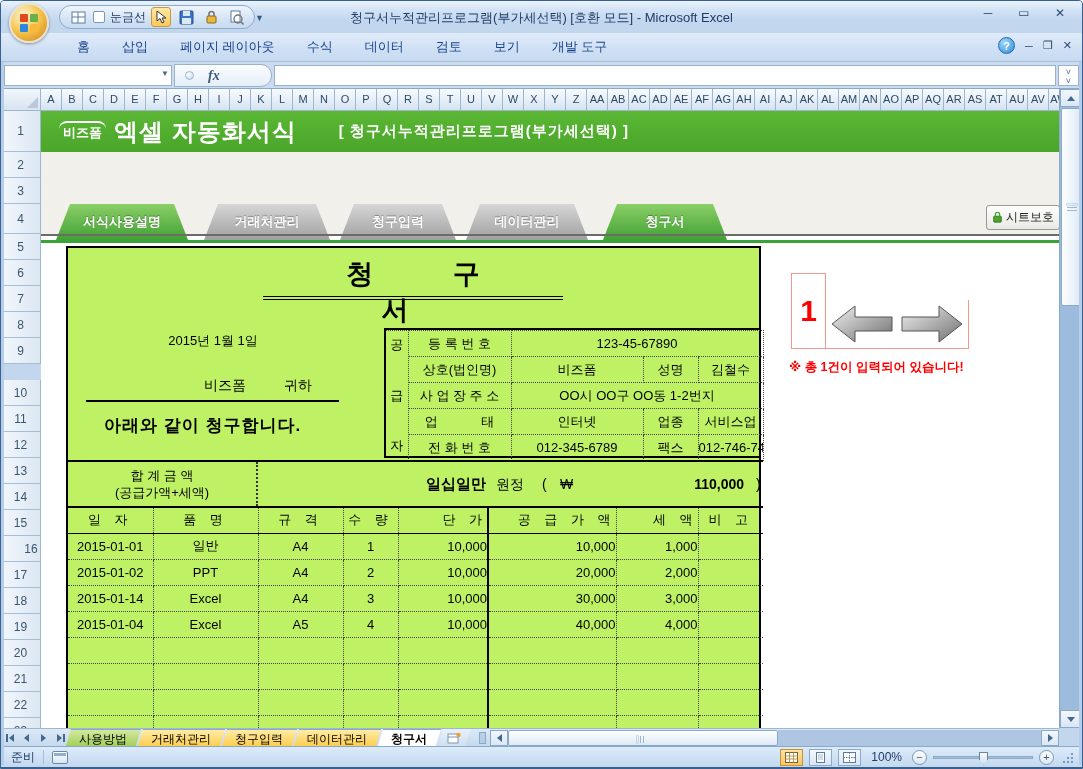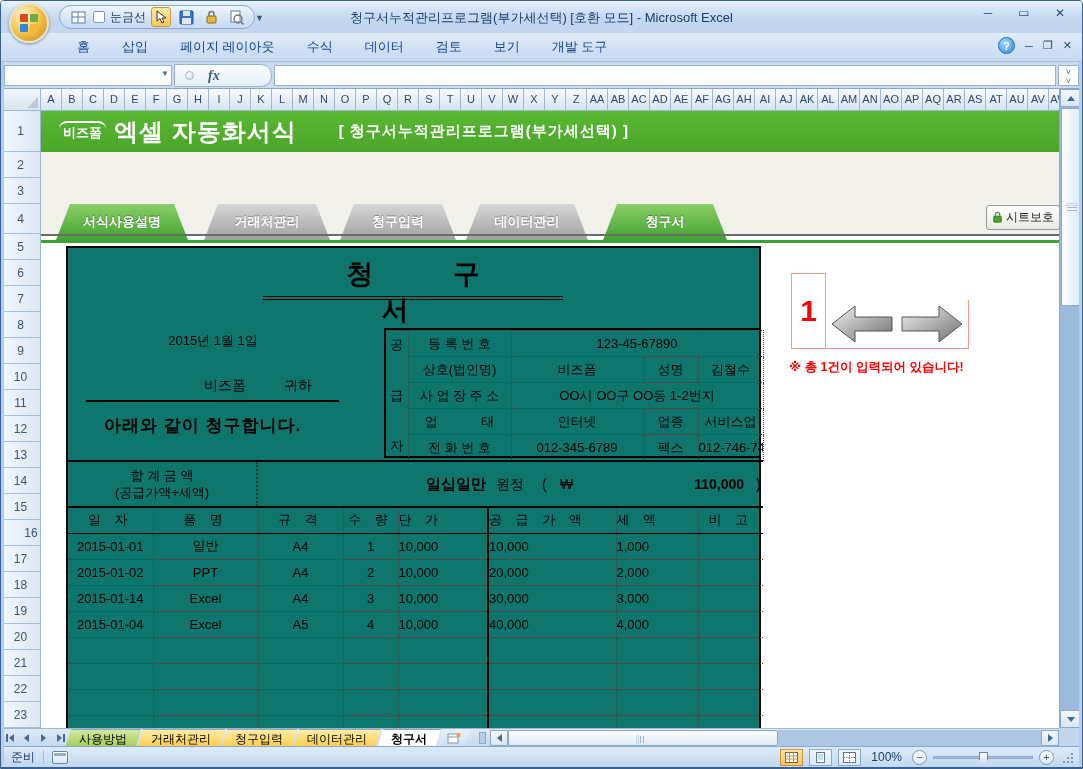--- a/index.html
+++ b/index.html
@@ -71,21 +71,21 @@
   .navtab { position:absolute; top:52px; height:36px; line-height:36px; text-align:center;
     font-size:13px; font-weight:bold; color:#fff; text-shadow:0 -1px 1px rgba(0,0,0,.35); cursor:pointer;
     clip-path:polygon(14px 0,calc(100% - 14px) 0,100% 100%,0 100%); }
   .navtab.green { background:linear-gradient(#8bcf67,#42a133); }
   .navtab.gray  { background:linear-gradient(#d6d6d6,#a0a0a0); }
   #sheet-protect { position:absolute; left:945px; top:53px; width:74px; height:25px;
     background:linear-gradient(#fefefe,#e9e9e4); border:1px solid #9a9a92; border-radius:3px;
     display:flex; align-items:center; justify-content:center; gap:3px; font-size:12px; color:#222; cursor:pointer; }
   #freeze-line { position:absolute; left:0; top:123px; width:100%; height:2px; background:#6b6b6b; }
   
-  #invoice { position:absolute; left:25px; top:135px; width:695px; height:482px; border:2px solid #000; border-bottom:none; background:#0f766e; }
+  #invoice { position:absolute; left:25px; top:135px; width:695px; height:482px; border:2px solid #000; border-bottom:none; background:#bef264; }
   #inv-title { position:absolute; left:195px; top:8px; width:300px; height:44px; text-align:center;
     font-size:27px; font-weight:bold; letter-spacing:36px; text-indent:36px; border-bottom:4px double #000; }
   #inv-date { position:absolute; left:60px; top:84px; width:170px; text-align:center; font-size:13px; }
   #inv-recipient { position:absolute; left:18px; top:126px; width:253px; height:28px; border-bottom:2px solid #000; font-size:14px; }
   #inv-recipient .rcpt { position:absolute; bottom:5px; }
   #rcpt-name { left:118px; } #rcpt-hon { left:198px; }
   #inv-stmt { position:absolute; left:36px; top:166px; font-size:17px; font-weight:bold; letter-spacing:1px; }
   
   #supplier { position:absolute; left:316px; top:80px; width:377px; height:130px; border:2px solid #000; border-right:none; }
   #supplier table { width:100%; height:100%; border-collapse:collapse; table-layout:fixed; font-size:13px; }
@@ -102,21 +102,21 @@
   #amt-unit { left:238px; } #amt-open { left:284px; } #amt-cur { left:302px; }
   #amt-num { left:376px; width:110px; text-align:right; font-weight:bold; }
   #amt-close { left:498px; }
   
   #items { position:absolute; left:0; top:260px; width:695px; border-collapse:collapse; table-layout:fixed; }
   #items th { height:25px; font-size:13px; font-weight:normal; letter-spacing:5px; border-right:1px dotted #444; border-bottom:1px solid #000; }
   #items td { height:26px; font-size:13px; border-right:1px dotted #444; border-bottom:1px dotted #444; overflow:hidden; white-space:nowrap; }
   #items th:nth-child(5), #items td:nth-child(5) { border-right:2px solid #000; }
   #items th:last-child, #items td:last-child { border-right:none; }
   #items .c0,#items .c1,#items .c2,#items .c3 { text-align:center; }
-  #items .c4,#items .c5,#items .c6 { text-align:left; padding-right:26px; }
+  #items .c4,#items .c5,#items .c6 { text-align:right; padding-right:0; }
   
   #selector { position:absolute; left:750px; top:162px; width:178px; height:76px; }
   #sel-index { position:absolute; left:0; top:0; width:35px; height:76px; border:1px solid #f09a8e; background:#fff;
     display:flex; align-items:center; justify-content:center; font-size:30px; font-weight:bold; color:#f00; }
   #sel-head { position:absolute; left:35px; top:0; right:0; height:27px; background:#fbd9ce; border:1px solid #f09a8e; border-left:none;
     text-align:center; line-height:26px; font-size:13px; font-weight:bold; color:#222; }
   #sel-body { position:absolute; left:35px; top:27px; right:0; height:49px; background:#fff; border:1px solid #f09a8e; border-left:none; border-top:none;
     display:flex; align-items:center; justify-content:center; gap:8px; }
   #sel-body svg { cursor:pointer; }
   #sel-note { position:absolute; left:748px; top:248px; width:230px; font-size:12.5px; font-weight:bold; color:#f00; }
@@ -322,21 +322,21 @@
   <div id="row-headers">
       <div class="row-h" style="height: 41px;">1</div>
       <div class="row-h" style="height: 26px;">2</div>
       <div class="row-h" style="height: 26px;">3</div>
       <div class="row-h" style="height: 30px;">4</div>
       <div class="row-h" style="height: 26px;">5</div>
       <div class="row-h" style="height: 26px;">6</div>
       <div class="row-h" style="height: 26px;">7</div>
       <div class="row-h" style="height: 26px;">8</div>
       <div class="row-h" style="height: 26px;">9</div>
-      <div class="row-h" style="height: 26px;">10</div>
+      <div class="row-h" style="height: 26px; margin-top: 16px;">10</div>
       <div class="row-h" style="height: 26px;">11</div>
       <div class="row-h" style="height: 26px;">12</div>
       <div class="row-h" style="height: 26px; text-align: right;">13</div>
       <div class="row-h" style="height: 26px;">14</div>
       <div class="row-h" style="height: 26px;">15</div>
       <div class="row-h" style="height: 26px; padding-left: 21px;">16</div>
       <div class="row-h" style="height: 26px;">17</div>
       <div class="row-h" style="height: 26px;">18</div>
       <div class="row-h" style="height: 26px;">19</div>
       <div class="row-h" style="height: 26px;">20</div>

